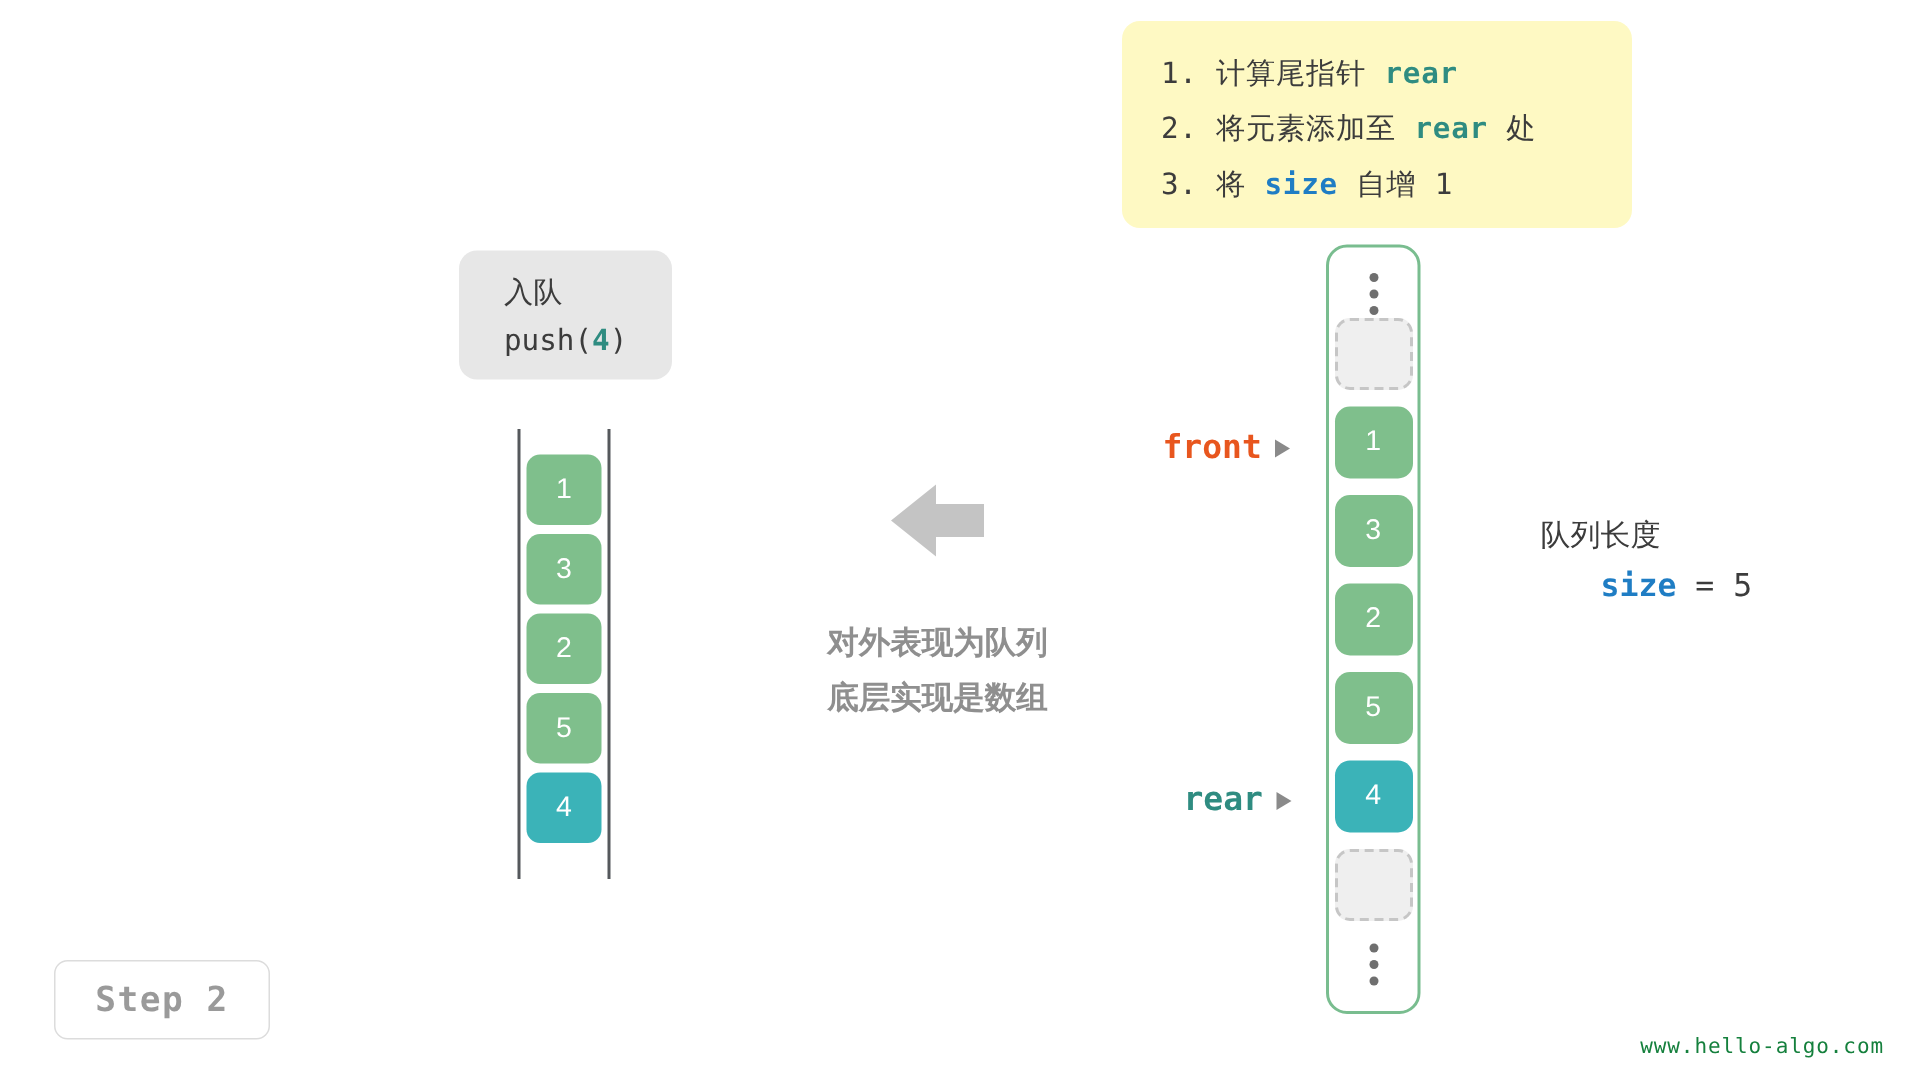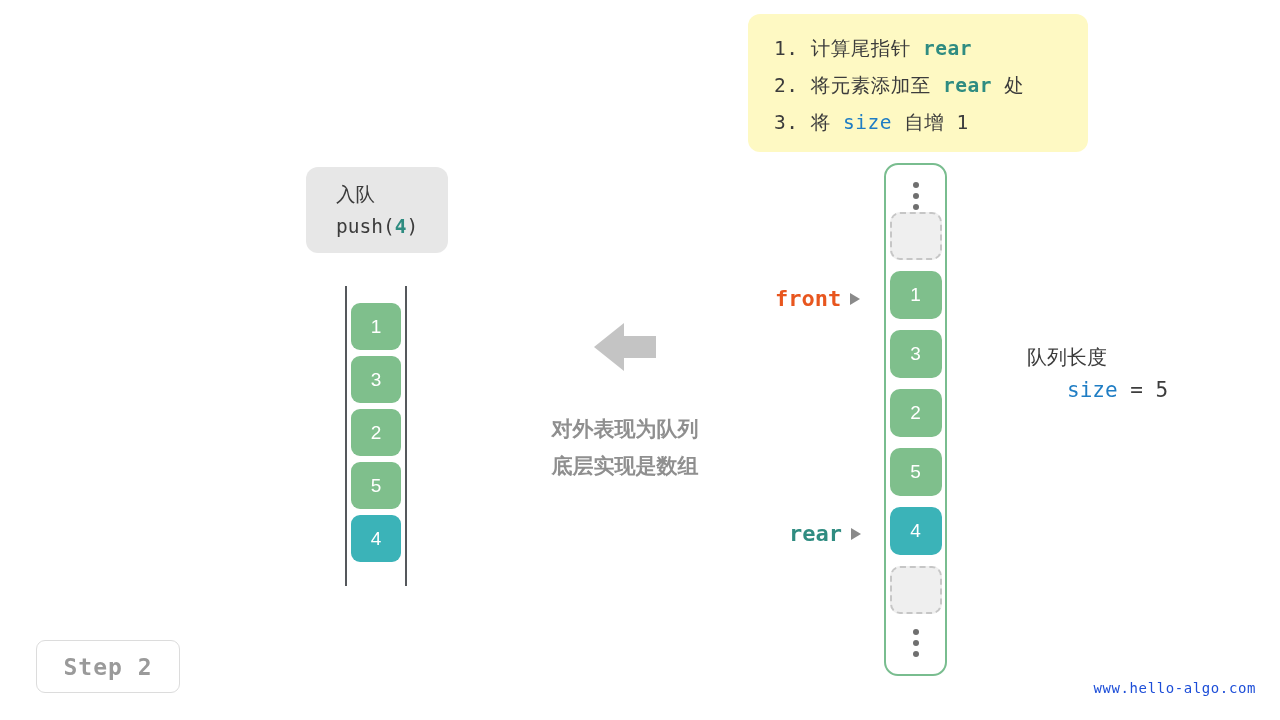--- a/index.html
+++ b/index.html
@@ -35,21 +35,21 @@
   }
   .instr-line {
     font-family: "DejaVu Sans Mono", "Liberation Mono", monospace;
     font-size: 19.5px;
     color: #3c3c3c;
     line-height: 37px;
     white-space: pre;
     letter-spacing: 0.5px;
   }
   .kw-teal { color: #2f8c81; font-weight: bold; }
-  .kw-blue { color: #1f7dc4; font-weight: normal; }
+  .kw-blue { color: #1f7dc4; font-weight: bold; }
 
   
   #push-label-box {
     position: absolute;
     left: 306px;
     top: 167px;
     width: 142px;
     height: 86px;
     background: #e7e7e7;
     border-radius: 12px;
@@ -233,24 +233,24 @@
     font-size: 23px;
     font-weight: bold;
     color: #9a9a9a;
     letter-spacing: 1px;
   }
 
   
   #watermark {
     position: absolute;
     right: 24px;
-    bottom: 24px;
+    bottom: 14px;
     font-family: "DejaVu Sans Mono", "Liberation Mono", monospace;
     font-size: 14px;
-    color: #1d4ed8;
+    color: #15803d;
     letter-spacing: 0.6px;
   }
 </style>
 </head>
 <body>
 
 <div class="stage">
 
   <div id="instruction-panel">
     <div class="instr-line"><span>1. 计算尾指针 </span><span class="kw-teal">rear</span></div>

